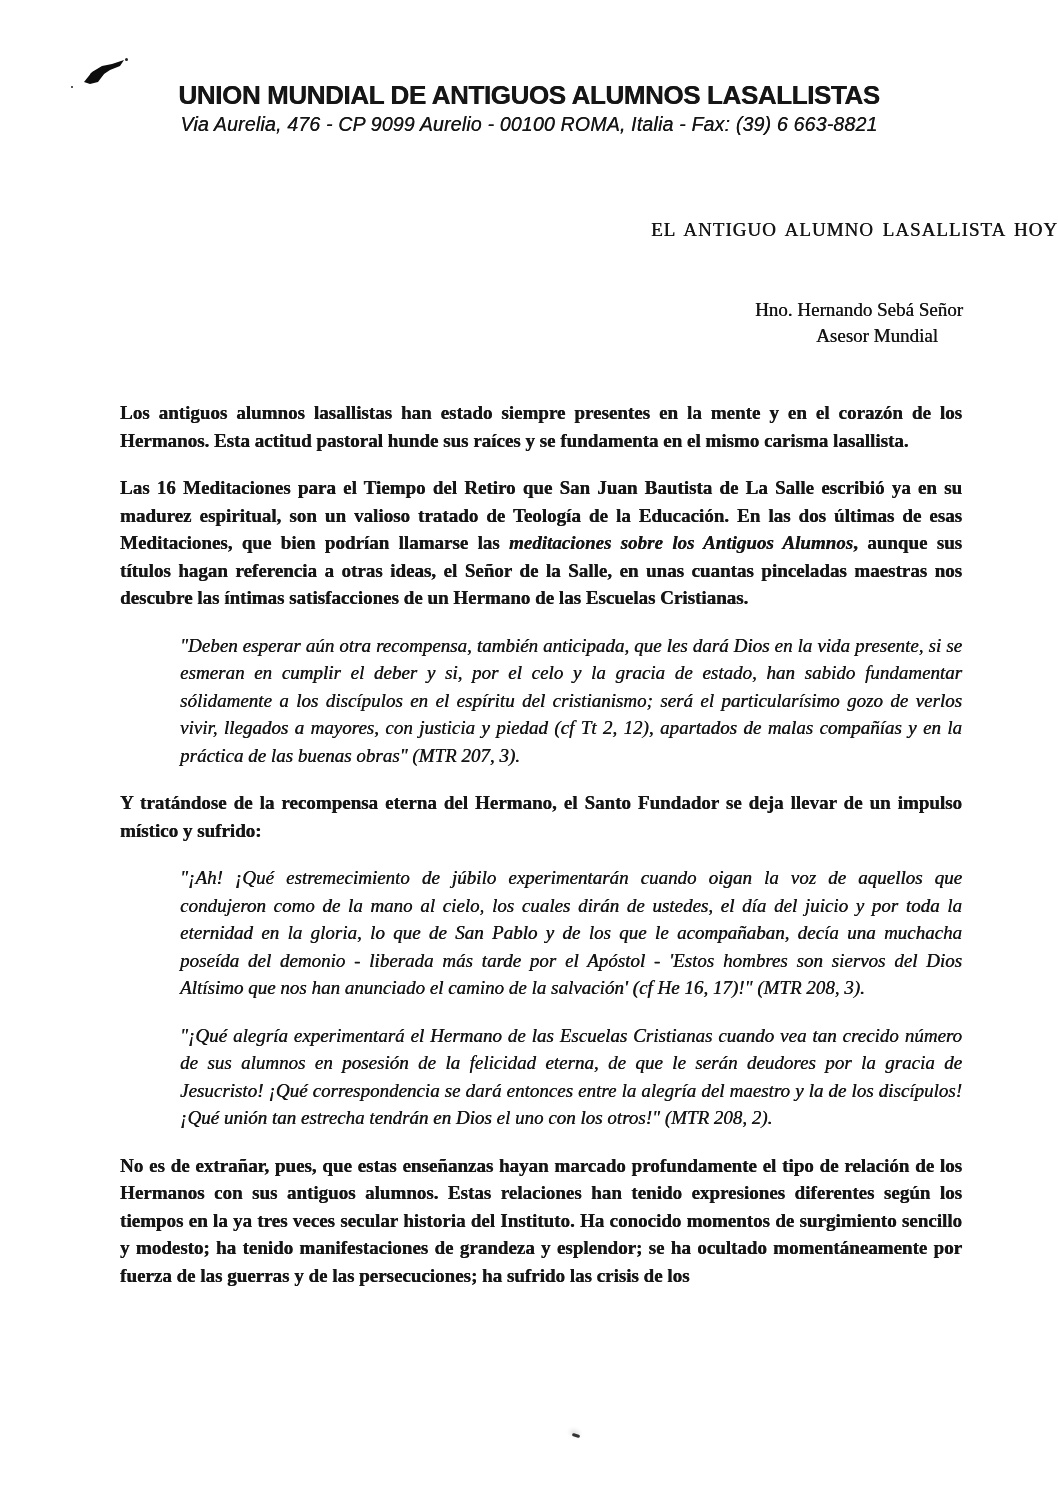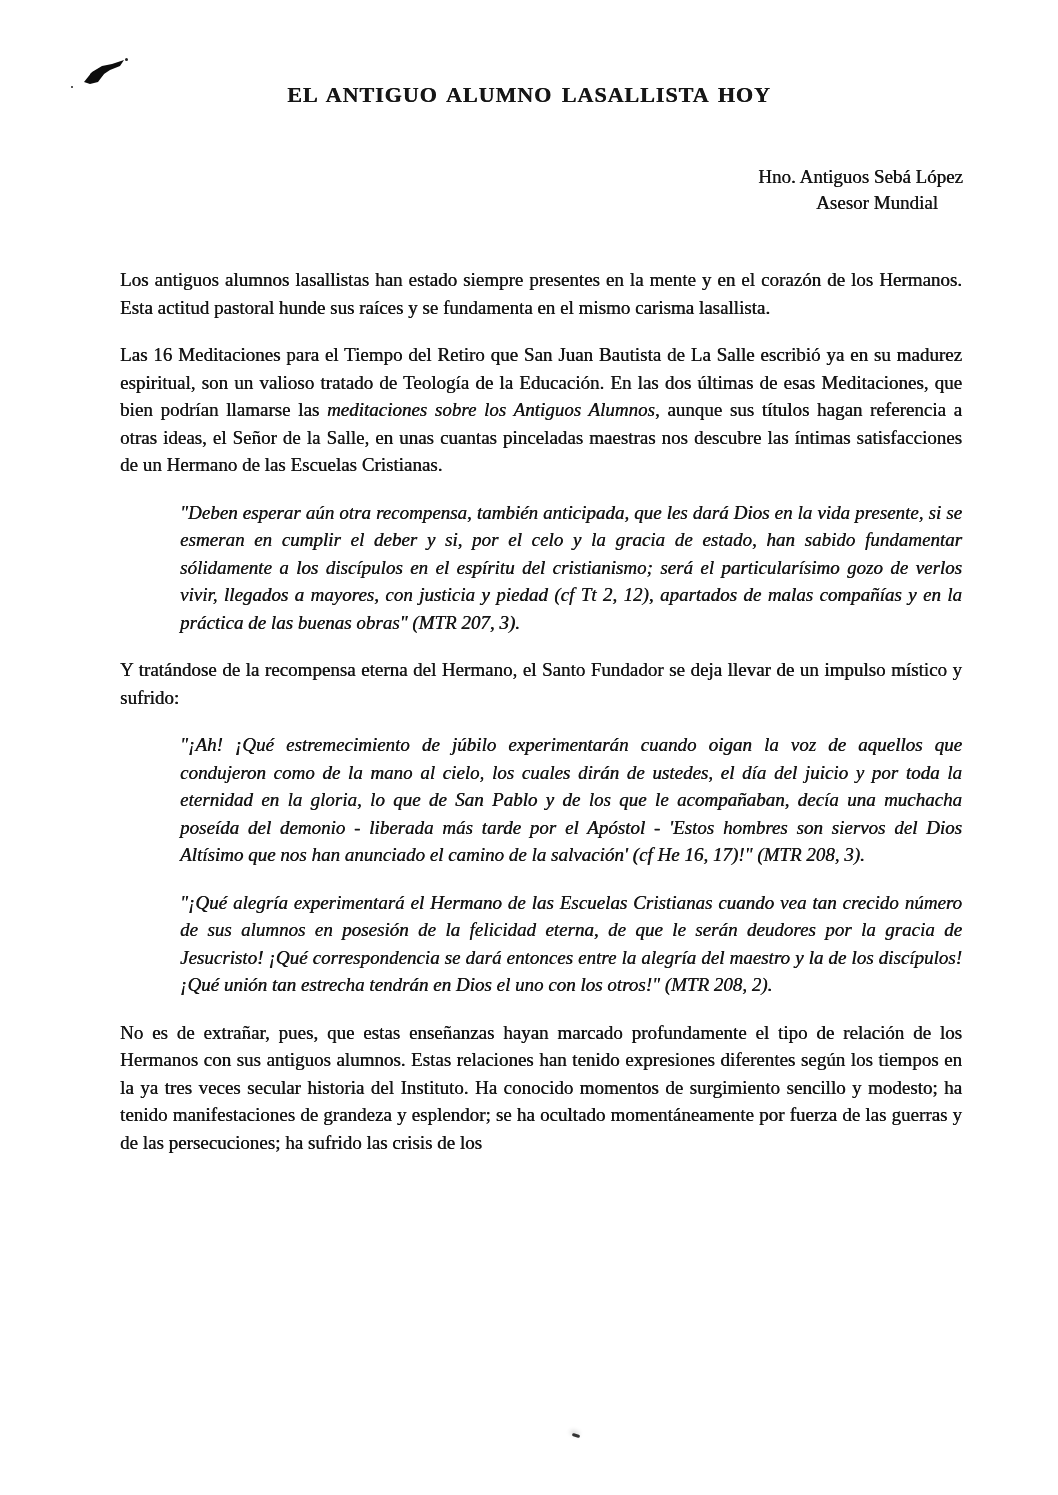--- a/index.html
+++ b/index.html
@@ -35,23 +35,23 @@
     font-style: italic;
     font-size: 19.5px;
     line-height: 25px;
     margin-top: 2px;
     letter-spacing: 0.2px;
     text-shadow: 0.3px 0 0 currentColor;
   }
   
   .doc-title {
     margin: 82px 0 0 0;
-    text-align: center;
-    font-size: 22px;
-    font-weight: bold;
+    text-align: right;
+    font-size: 19px;
+    font-weight: normal;
     letter-spacing: 1px;
     word-spacing: 3px;
     text-shadow: 0.4px 0 0 currentColor;
   }
   
   .author-block {
     margin: 56px 95px 0 0;
     text-align: right;
     font-size: 19px;
     line-height: 26px;
@@ -63,20 +63,21 @@
   
   .doc-body {
     margin: 50px 96px 0 120px;
     font-size: 19px;
     line-height: 27.5px;
     text-align: justify;
     text-shadow: 0.35px 0 0 currentColor;
   }
   .doc-body p {
     margin: 0 0 20px 0;
+    font-weight: bold;
   }
   .doc-body blockquote {
     margin: 0 0 20px 60px;
     font-style: italic;
   }
   .doc-body em { font-style: italic; }
   
   .ink-smudge {
     position: absolute;
     left: 76px;
@@ -109,25 +110,29 @@
 <div class="page">
 
   <svg class="ink-smudge" viewBox="0 0 52 34" aria-hidden="true">
     <polygon points="8,26 16,16 26,10 36,8 48,4 44,10 34,14 28,18 22,26 14,28" fill="#0d0d0d"></polygon>
     <polygon points="14,18 24,12 34,10 26,20 16,26" fill="#0d0d0d"></polygon>
   </svg>
   <span class="speck speck-a"></span>
   <span class="speck speck-b"></span>
   <span class="bottom-smudge"></span>
 
+  <header class="letterhead">
+    <div class="org-name">UNION MUNDIAL DE ANTIGUOS ALUMNOS LASALLISTAS</div>
+    <div class="address-line">Via Aurelia, 476 - CP 9099 Aurelio - 00100 ROMA, Italia - Fax: (39) 6 663-8821</div>
+  </header>
 
   <h1 class="doc-title">EL ANTIGUO ALUMNO LASALLISTA HOY</h1>
 
   <div class="author-block">
-    <div class="author-name">Hno. Antiguos Sebá López</div>
+    <div class="author-name">Hno. Hernando Sebá Señor</div>
     <div class="author-role">Asesor Mundial</div>
   </div>
 
   <main class="doc-body">
 
     <p>Los antiguos alumnos lasallistas han estado siempre presentes en la mente y en el corazón de los Hermanos. Esta actitud pastoral hunde sus raíces y se fundamenta en el mismo carisma lasallista.</p>
 
     <p><span>Las 16 Meditaciones para el Tiempo del Retiro que San Juan Bautista de La Salle escribió ya en su madurez espiritual, son un valioso tratado de Teología de la Educación. En las dos últimas de esas Meditaciones, que bien podrían llamarse las </span><em>meditaciones sobre los Antiguos Alumnos</em><span>, aunque sus títulos hagan referencia a otras ideas, el Señor de la Salle, en unas cuantas pinceladas maestras nos descubre las íntimas satisfacciones de un Hermano de las Escuelas Cristianas.</span></p>
 
 

